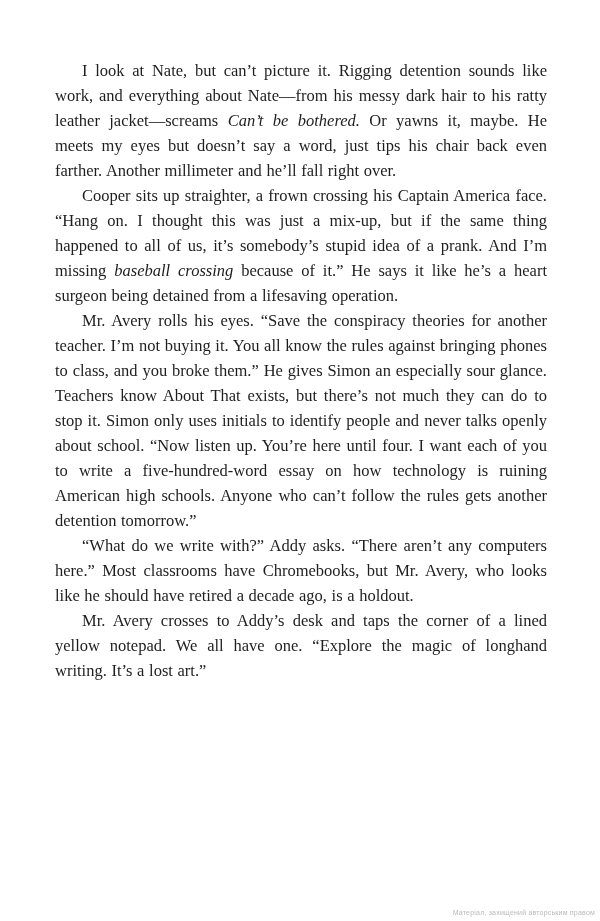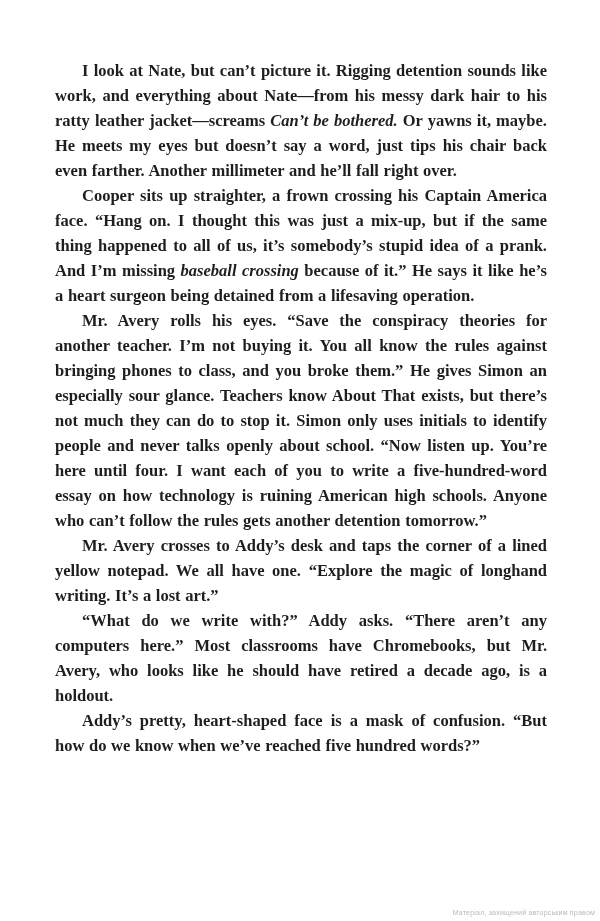--- a/index.html
+++ b/index.html
@@ -15,21 +15,20 @@
     overflow: hidden;
     box-sizing: border-box;
     font-family: "Liberation Serif", "DejaVu Serif", serif;
     color: #1e1e1e;
   }
   .text-block {
     position: absolute;
     left: 55px;
     top: 58px;
     width: 492px;
-    font-weight: bold;
   }
   .text-block p {
     margin: 0;
     padding: 0;
     font-size: 16.5px;
     line-height: 25px;
     text-align: justify;
     text-indent: 27px;
     color: #1e1e1e;
     word-spacing: 0.5px;
@@ -48,18 +47,17 @@
   }
 </style>
 </head>
 <body>
 
 <div class="page">
   <div class="text-block">
       <p><span>I look at Nate, but can’t picture it. Rigging detention sounds like work, and everything about Nate—from his messy dark hair to his ratty leather jacket—screams </span><em>Can’t be bothered.</em><span> Or yawns it, maybe. He meets my eyes but doesn’t say a word, just tips his chair back even farther. Another millimeter and he’ll fall right over.</span></p>
       <p><span>Cooper sits up straighter, a frown crossing his Captain America face. “Hang on. I thought this was just a mix-up, but if the same thing happened to all of us, it’s somebody’s stupid idea of a prank. And I’m missing </span><em>baseball crossing</em><span> because of it.” He says it like he’s a heart surgeon being detained from a lifesaving operation.</span></p>
       <p><span>Mr. Avery rolls his eyes. “Save the conspiracy theories for another teacher. I’m not buying it. You all know the rules against bringing phones to class, and you broke them.” He gives Simon an especially sour glance. Teachers know About That exists, but there’s not much they can do to stop it. Simon only uses initials to identify people and never talks openly about school. “Now listen up. You’re here until four. I want each of you to write a five-hundred-word essay on how technology is ruining American high schools. Anyone who can’t follow the rules gets another detention tomorrow.”</span></p>
+      <p><span>“What do we write with?” Addy asks. “There aren’t any computers here.” Most classrooms have Chromebooks, but Mr. Avery, who looks like he should have retired a decade ago, is a holdout.</span></p>
       <p><span>Mr. Avery crosses to Addy’s desk and taps the corner of a lined yellow notepad. We all have one. “Explore the magic of longhand writing. It’s a lost art.”</span></p>
-      <p><span>“What do we write with?” Addy asks. “There aren’t any computers here.” Most classrooms have Chromebooks, but Mr. Avery, who looks like he should have retired a decade ago, is a holdout.</span></p>
-      <p><span>Addy’s pretty, heart-shaped face is a mask of confusion. “But how do we know when we’ve reached five hundred words?”</span></p>
     </div>
   <div class="watermark">Матеріал, захищений авторським правом</div>
 </div>
 
 </body></html>

